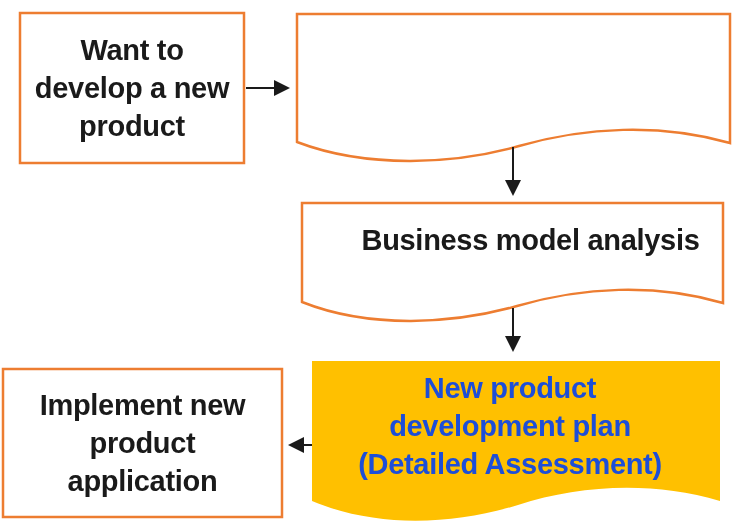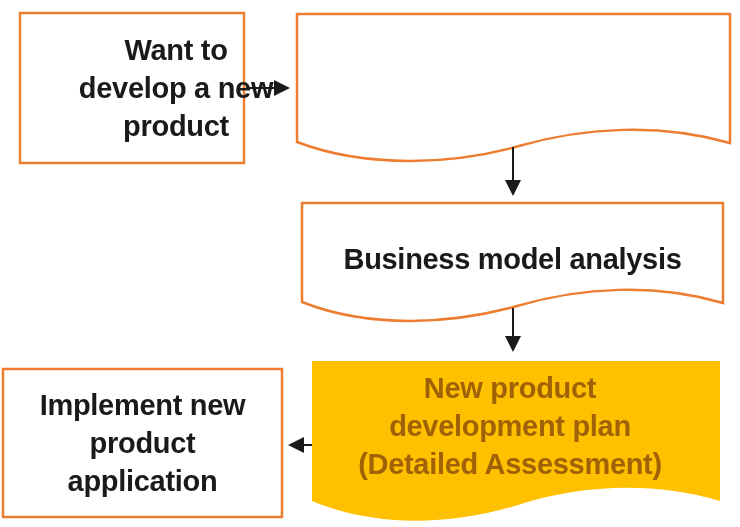--- a/index.html
+++ b/index.html
@@ -29,24 +29,24 @@
     justify-content: center;
     text-align: center;
     white-space: pre-line;
     font-weight: 600;
     font-size: 29px;
     line-height: 38px;
     letter-spacing: -0.3px;
     color: #1a1a1a;
     pointer-events: none;
   }
-  .label-start        { left: 20px;  top: 13px;  width: 224px; height: 150px; padding-left: 44px; }
+  .label-start        { left: 20px;  top: 13px;  width: 224px; height: 150px; }
   .label-application  { left: 297px; top: 14px;  width: 433px; height: 112px; }
-  .label-business     { left: 302px; top: 209px; width: 421px; height: 100px; }
-  .label-plan         { left: 312px; top: 361px; width: 396px; height: 130px; color: #a16207; }
+  .label-business     { left: 302px; top: 190px; width: 421px; height: 100px; padding-left: 18px; }
+  .label-plan         { left: 312px; top: 361px; width: 396px; height: 130px; color: #1d4ed8; }
   .label-implement    { left: 3px;   top: 369px; width: 279px; height: 148px; }
 </style>
 </head>
 <body>
 
 <div class="canvas">
 
   <svg class="shapes-layer" width="740" height="527" viewBox="0 0 740 527">
     <defs>
       <marker id="arrowhead" markerWidth="9" markerHeight="9" refX="7" refY="4" orient="auto">

